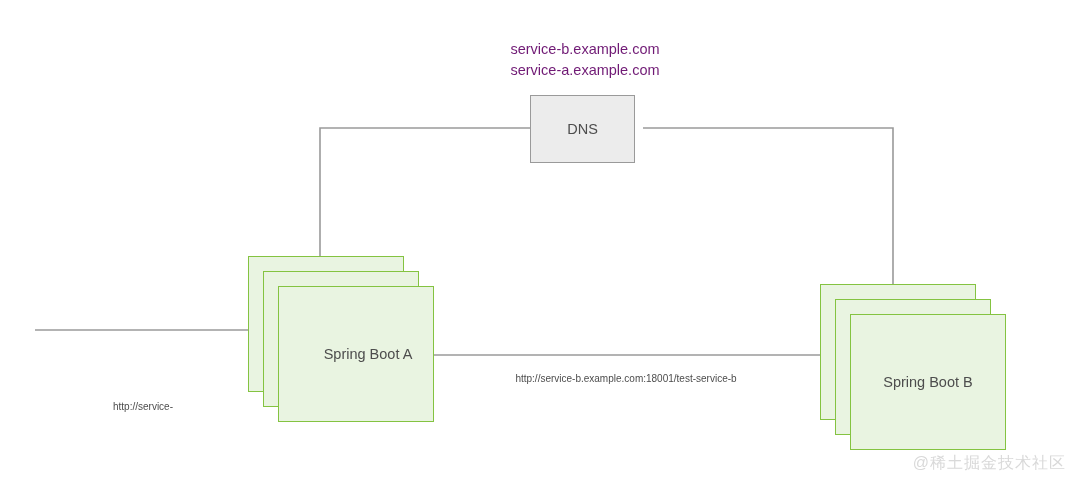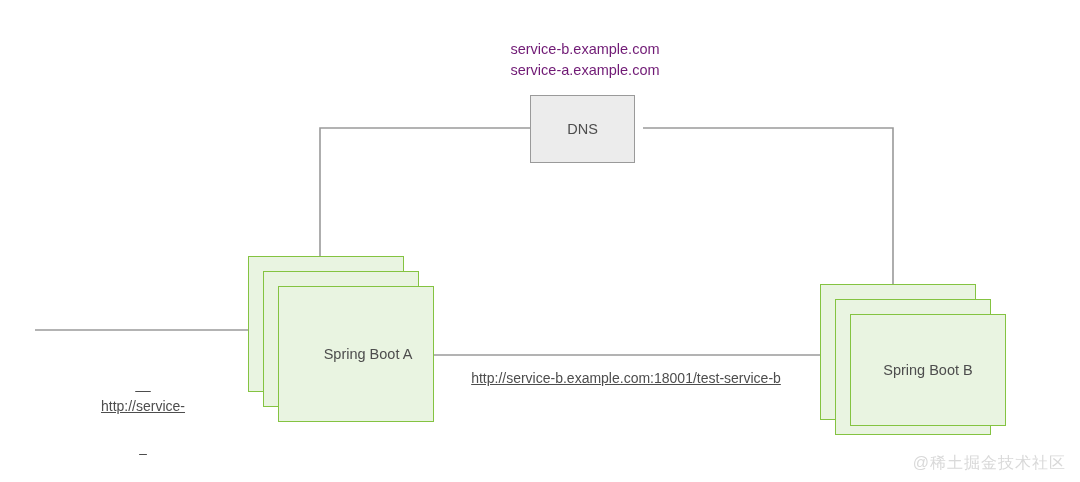--- a/index.html
+++ b/index.html
@@ -23,24 +23,23 @@
     left: 0;
     top: 0;
     width: 1080px;
     height: 482px;
   }
 
   
   .lbl {
     position: absolute;
     color: #4d4d4d;
-    font-size: 14px;
+    font-size: 10px;
     line-height: 21px;
     white-space: pre;
-    text-decoration: underline;
   }
   .lbl.center {
     text-align: center;
     transform: translateX(-50%);
   }
 
   
   .dns-box {
     position: absolute;
     left: 530px;
@@ -136,21 +135,21 @@
     <div class="sheet s1" style="width:156px; height:136px;"></div>
     <div class="sheet s2" style="width:156px; height:136px;"></div>
     <div class="sheet s3" style="width:156px; height:136px;padding-left:24px;">
       <span>Spring Boot A</span>
     </div>
   </div>
 
   <div class="stack" style="left:820px; top:284px; width:186px; height:166px;">
     <div class="sheet s1" style="width:156px; height:136px;"></div>
     <div class="sheet s2" style="width:156px; height:136px;"></div>
-    <div class="sheet s3" style="width:156px; height:112px;">
+    <div class="sheet s3" style="width:156px; height:136px;">
       <span>Spring Boot B</span>
     </div>
   </div>
 
   <div class="lbl center" style="left:143px; top:354px; text-align:center;">
     <div>http://service-</div>
   </div>
 
   <div class="lbl center" style="left:626px; top:368px;">http://service-b.example.com:18001/test-service-b</div>
 

